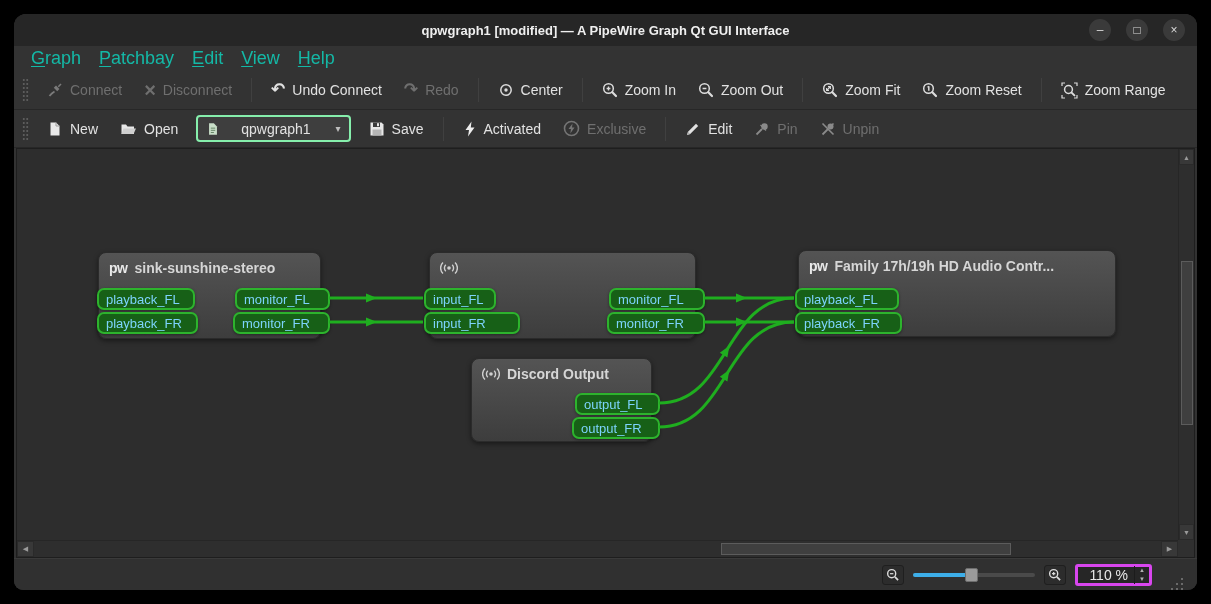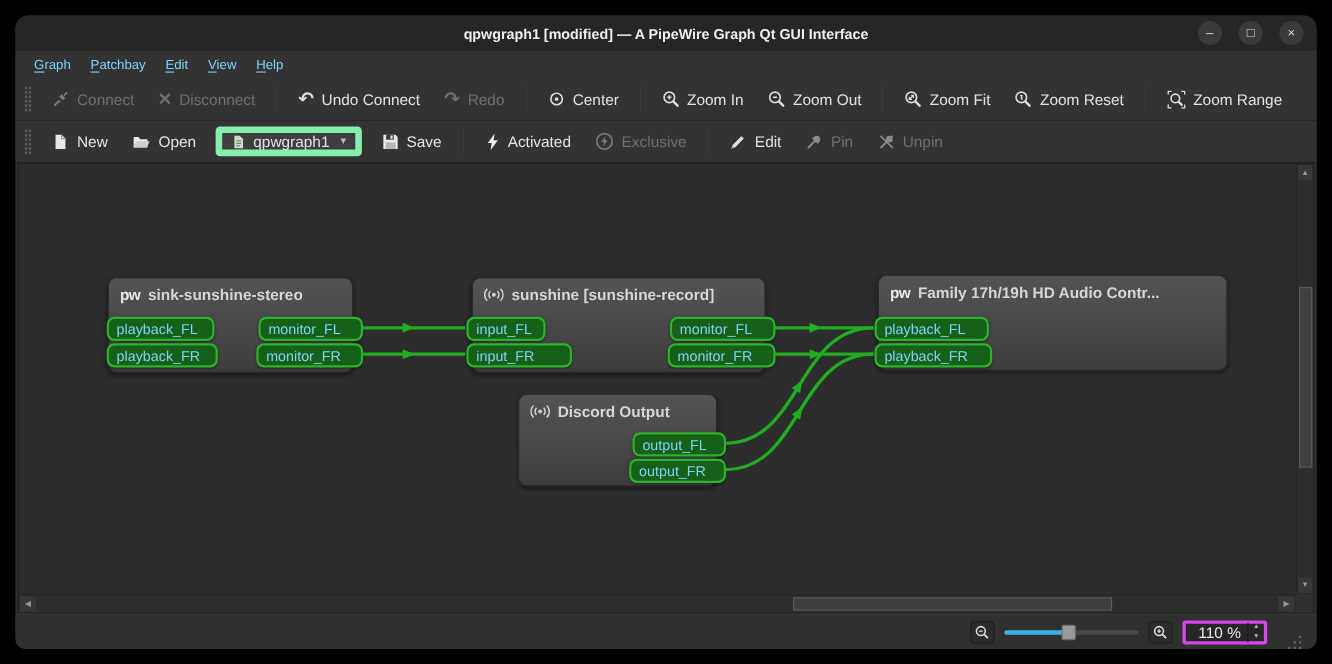--- a/index.html
+++ b/index.html
@@ -11,37 +11,37 @@
   
   .titlebar { position:relative; height:32px; background:#262626; display:flex;
     align-items:center; justify-content:center; }
   .titlebar .title { color:#efefef; font-size:13px; font-weight:bold; }
   .winbtns { position:absolute; right:12px; top:5px; display:flex; gap:15px; }
   .winbtn { width:22px; height:22px; border-radius:50%; background:#3a3a3a; color:#d8d8d8;
     font-size:12px; display:flex; align-items:center; justify-content:center; cursor:default; }
 
   
   .menubar { height:25px; background:#333; display:flex; align-items:center; padding-left:8px; }
-  .menu-item { color:#7dd3fc; font-size:12px; padding:2px 9px; }
+  .menu-item { color:#14b8a6; font-size:18px; padding:2px 9px; }
   .mn { text-decoration:underline; text-underline-offset:2px; }
 
   
   .toolbar { height:39px; background:#333; border-bottom:1px solid #272727; display:flex;
     align-items:center; padding:0 6px; gap:2px; }
   .toolbar.second { height:38px; }
   .handle { width:7px; height:24px; margin:0 6px 0 2px;
     background-image:radial-gradient(circle,#5c5c5c 1px,transparent 1.4px);
     background-size:3.5px 4px; }
   .tbtn { display:flex; align-items:center; gap:7px; padding:6px 10px; border-radius:3px;
     color:#e2e2e2; font-size:14px; white-space:nowrap; }
   .tbtn.disabled { color:#6f6f6f; }
   .tbtn svg { display:block; }
   .sep { width:1px; height:24px; background:#262626; border-right:1px solid #404040; margin:0 7px; }
   .glyph { font-size:17px; line-height:16px; }
-  .combo { display:flex; align-items:center; gap:6px; background:#3e3e3e; border:6px solid #86efac;
+  .combo { display:flex; align-items:center; gap:21px; background:#3e3e3e; border:2px solid #86efac;
     border-radius:4px; height:27px; padding:0 8px; margin:0 6px; color:#e2e2e2; font-size:14px; }
   .combo .chev { font-size:10px; color:#bdbdbd; margin-left:4px; }
 
   
   .canvas-frame { position:absolute; left:2px; top:134px; width:1179px; height:410px;
     border:1px solid #1e1e1e; background:#2d2d2d; }
   .canvas { position:absolute; inset:0; overflow:hidden; }
 
   .node { position:absolute; background:linear-gradient(#545454,#3d3d3d); border:1px solid #2b2b2b;
     border-radius:8px; box-shadow:0 2px 5px rgba(0,0,0,.45); }
@@ -277,21 +277,20 @@
         <div class="port out" style="left:134px;top:59px;width:97px;">monitor_FR</div>
       </div>
 
       <div class="node" style="left:412px;top:103px;width:267px;height:87px;">
         <div class="node-header">
           <svg width="18" height="16" viewBox="0 0 18 16">
               <circle cx="9" cy="8" r="1.8" fill="#cfcfcf"></circle>
               <path d="M5.8,4.8 A4.4,4.4 0 0 0 5.8,11.2 M12.2,4.8 A4.4,4.4 0 0 1 12.2,11.2" stroke="#cfcfcf" stroke-width="1.4" fill="none"></path>
               <path d="M3,2.6 A7.3,7.3 0 0 0 3,13.4 M15,2.6 A7.3,7.3 0 0 1 15,13.4" stroke="#cfcfcf" stroke-width="1.4" fill="none"></path>
             </svg>
-          <span class="node-title">sunshine [sunshine-record]</span>
         </div>
         <div class="port in" style="left:-6px;top:35px;width:72px;">input_FL</div>
         <div class="port in" style="left:-6px;top:59px;width:96px;">input_FR</div>
         <div class="port out" style="left:179px;top:35px;width:96px;">monitor_FL</div>
         <div class="port out" style="left:177px;top:59px;width:98px;">monitor_FR</div>
       </div>
 
       <div class="node" style="left:781px;top:101px;width:318px;height:87px;">
         <div class="node-header">
           <span class="pw-glyph">pw</span>

